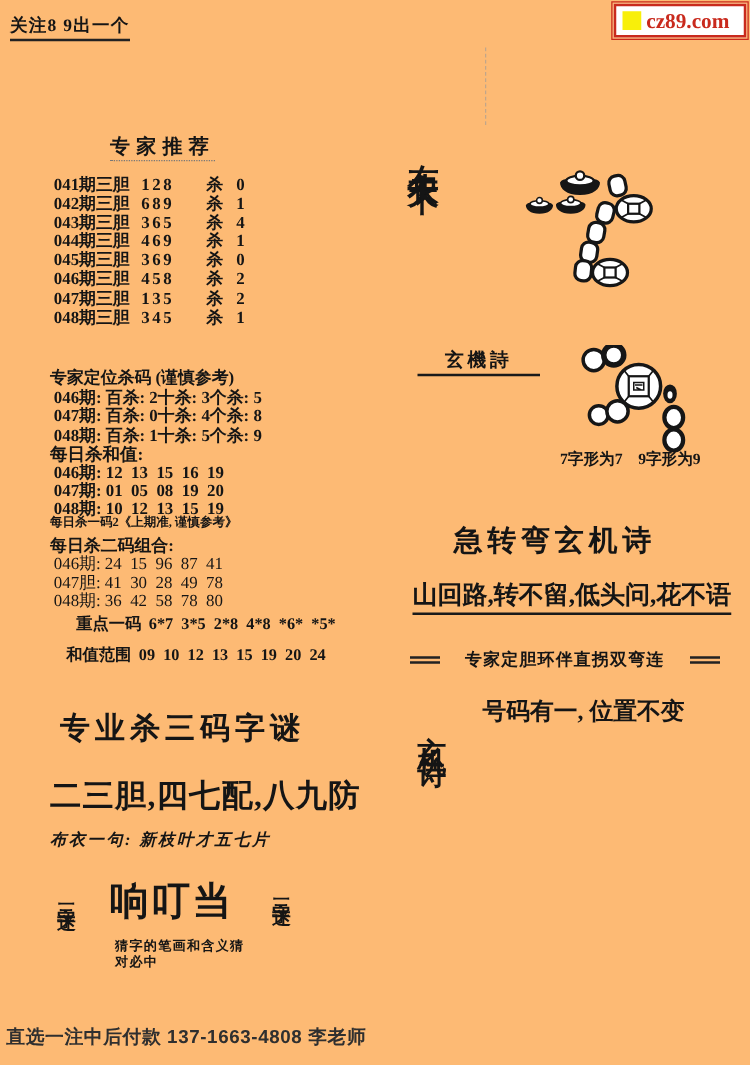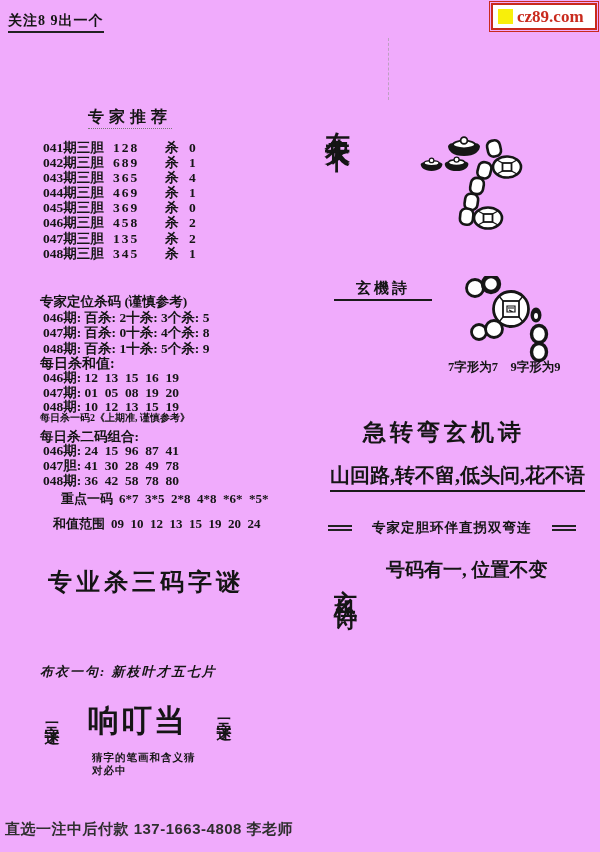--- a/index.html
+++ b/index.html
@@ -1,19 +1,19 @@
 <!DOCTYPE html>
 <html><head>
 <meta charset="utf-8">
 <style>
   * { margin:0; padding:0; box-sizing:border-box; }
   html,body { background:#e8e6e2; }
   .page{
     position:relative; width:600px; height:852px; margin:0 auto;
-    background:#f0abfc; color:#151515; overflow:hidden;
+    background:#fdba74; color:#151515; overflow:hidden;
     font-family:"Liberation Serif","DejaVu Serif",serif;
   }
   .abs{ position:absolute; }
   .pre{ white-space:pre; }
 
   
   .top-note{ left:8px; top:12px; font-size:14px; font-weight:700;
     border-bottom:2px solid #222; padding-bottom:1px; letter-spacing:1px;}
   .logo{ right:3px; top:3px; width:106px; height:27px; background:#fff;
     border:2px solid #c92a1d; outline:1px solid #c92a1d; outline-offset:1px;
@@ -32,21 +32,21 @@
   .krow .lab{ width:70px; }
   .krow .code{ width:52px; letter-spacing:2px;}
   .krow .kl{ width:24px; }
   .sec-heading{ font-size:13.5px; font-weight:700; }
   .pos-heading{ left:40px; top:293px; }
   .pos-rows{ left:43px; top:310px; font-size:13.5px; font-weight:700; line-height:15.3px;}
   .sumk-heading{ left:40px; top:355px; font-size:14px;}
   .sumk-rows{ left:43px; top:371px; font-size:13.5px; font-weight:700; line-height:14.6px;}
   .one-kill{ left:40px; top:411px; font-size:10px; font-weight:700;}
   .combo-heading{ left:40px; top:428px; }
-  .combo-rows{ left:43px; top:443px; font-size:13.5px; font-weight:700; line-height:15px;}
+  .combo-rows{ left:43px; top:443px; font-size:13.5px; font-weight:400; line-height:15px;}
   .key-line{ left:48px; top:474px; font-size:13px; font-weight:700;}
   .range-line{ left:40px; top:499px; font-size:13px; font-weight:700;}
   .key-line .v, .range-line .v{ margin-left:6px; }
 
   .riddle-heading{ left:48px; top:566px; font-size:24px; font-weight:700; letter-spacing:4px;}
   .riddle-line{ left:40px; top:620px; font-size:25px; font-weight:700; letter-spacing:1px;}
   .buyi-line{ left:40px; top:663px; font-size:13px; font-weight:700; font-style:italic; letter-spacing:2px;}
 
   .vert{ writing-mode:vertical-rl; text-orientation:upright; }
   .tc-left{ left:42px; top:710px; font-size:15px; font-weight:700; letter-spacing:4px;}
@@ -165,20 +165,21 @@
   </div>
 
   <div class="abs key-line pre">
     <span>重点一码</span><span class="v">6*7  3*5  2*8  4*8  *6*  *5*</span>
   </div>
   <div class="abs range-line pre">
     <span>和值范围</span><span class="v">09  10  12  13  15  19  20  24</span>
   </div>
 
   <div class="abs riddle-heading">专业杀三码字谜</div>
+  <div class="abs riddle-line">二三胆,四七配,八九防</div>
   <div class="abs buyi-line">布衣一句: 新枝叶才五七片</div>
 
   <div class="abs vert tc-left">三字迷</div>
   <div class="abs tc-answer">响叮当</div>
   <div class="abs tc-note">
     <div>猜字的笔画和含义猜</div>
     <div>对必中</div>
   </div>
   <div class="abs vert tc-right">三字迷</div>
 

